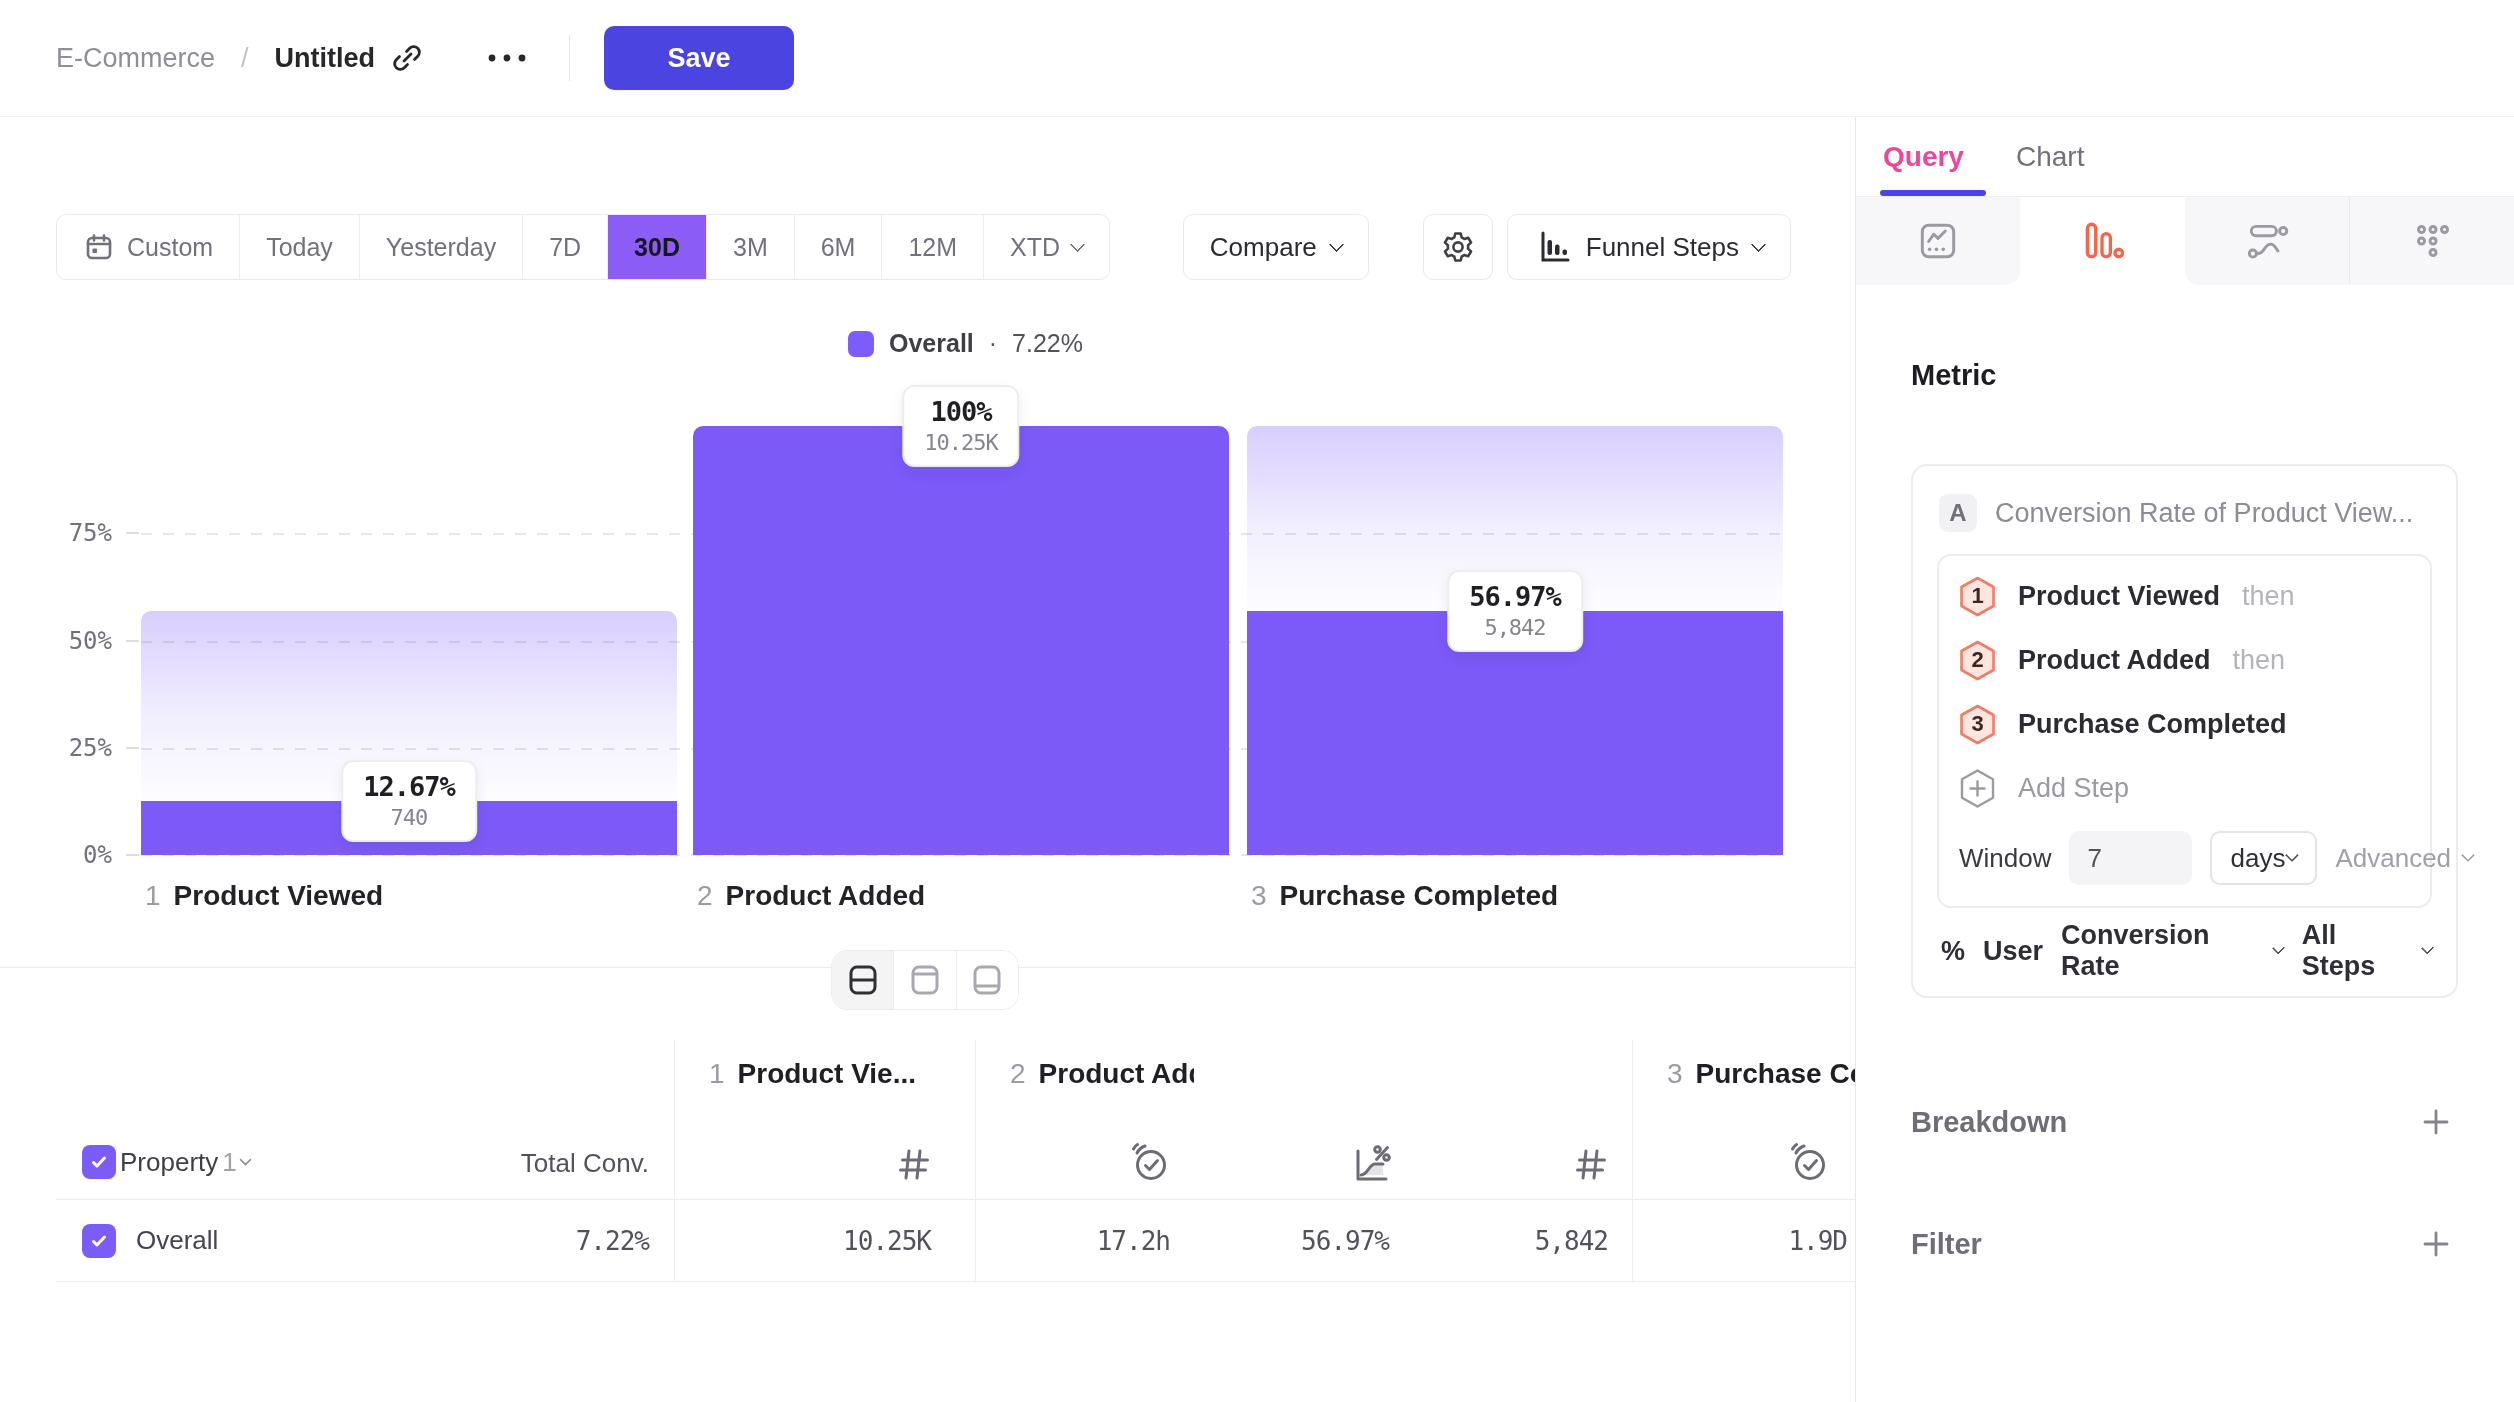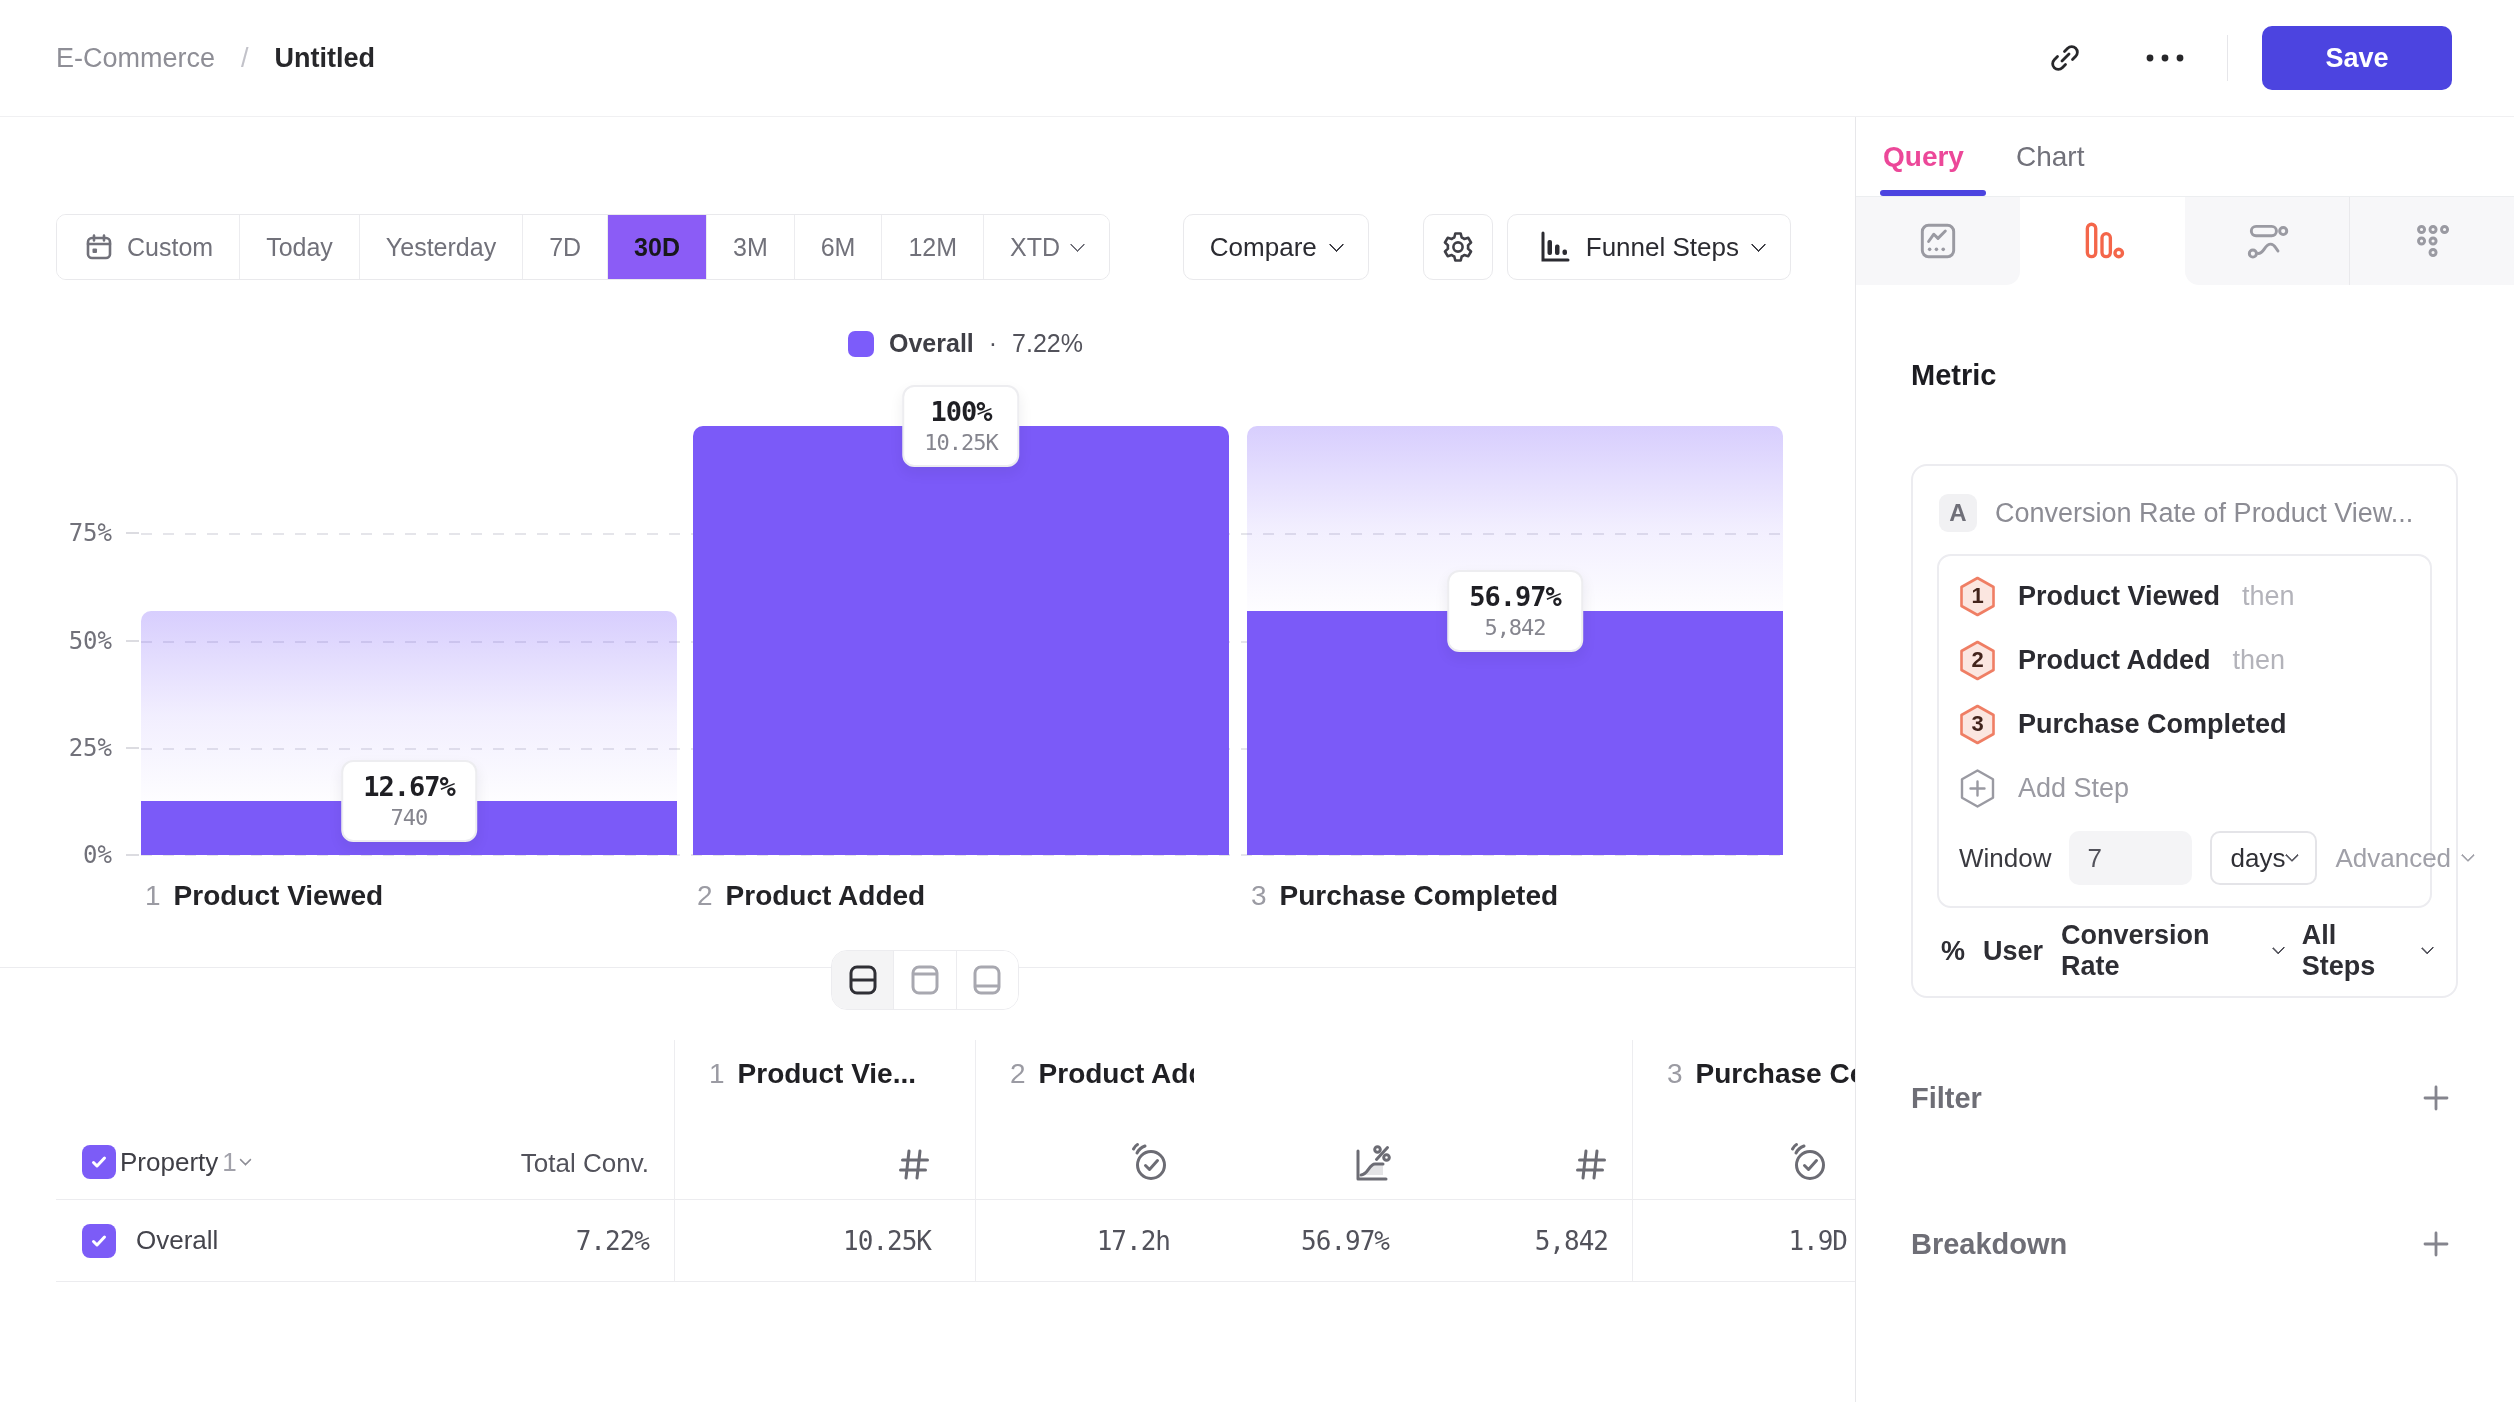--- a/index.html
+++ b/index.html
@@ -1,20 +1,20 @@
 <!DOCTYPE html>
 <html><head>
 <meta charset="utf-8">
 <style>
   * { margin:0; padding:0; box-sizing:border-box; }
   html,body { width:2514px; height:1402px; background:#fff; font-family:"Liberation Sans","DejaVu Sans",sans-serif; color:#27272a; }
   .app { position:relative; width:2514px; height:1402px; overflow:hidden; background:#fff; }
 
   
-  .hdr { position:absolute; left:0; top:0; width:2514px; height:117px; display:flex; align-items:center; justify-content:space-between; padding:0 62px 0 56px; border-bottom:1px solid #f0f0f2; background:#fff; }
+  .hdr { position:absolute; left:0; top:0; width:2514px; height:117px; display:flex; align-items:center; padding:0 62px 0 56px; border-bottom:1px solid #f0f0f2; background:#fff; }
   .crumb { display:flex; align-items:center; gap:26px; font-size:27px; }
   .crumb .parent { color:#8e8e96; font-weight:500; }
   .crumb .sep { color:#c2c2c9; }
   .crumb .title { color:#27272a; font-weight:600; }
   .hdr-actions { display:flex; align-items:center; }
   .icon-btn { width:64px; height:64px; display:flex; align-items:center; justify-content:center; border-radius:10px; cursor:pointer; }
   .hdr-divider { width:1px; height:46px; background:#e6e6ea; margin:0 34px 0 30px; }
   .save-btn { width:190px; height:64px; background:#4c44e0; color:#fff; border:none; border-radius:10px; font-size:27px; font-weight:600; font-family:inherit; cursor:pointer; }
 
   
@@ -553,31 +553,31 @@
             <span class="m">Conversion Rate</span>
             <span class="chev" style="border-color:#52525b;width:10px;height:10px;"></span>
           </span>
           <span class="grp">
             <span class="m">All Steps</span>
             <span class="chev" style="border-color:#52525b;width:10px;height:10px;"></span>
           </span>
         </div>
       </div>
 
+      <div class="sect-row breakdown">
+        <span class="sect-label">Breakdown</span>
+        <span class="plus-btn">
+          <svg width="32" height="32" viewBox="0 0 32 32" stroke="#85858e" stroke-width="2.8" stroke-linecap="round">
+              <path d="M16 5 v22 M5 16 h22"></path>
+            </svg>
+        </span>
+      </div>
       <div class="sect-row filter">
         <span class="sect-label">Filter</span>
         <span class="plus-btn">
           <svg width="32" height="32" viewBox="0 0 32 32" stroke="#85858e" stroke-width="2.8" stroke-linecap="round">
               <path d="M16 5 v22 M5 16 h22"></path>
             </svg>
         </span>
       </div>
-      <div class="sect-row breakdown">
-        <span class="sect-label">Breakdown</span>
-        <span class="plus-btn">
-          <svg width="32" height="32" viewBox="0 0 32 32" stroke="#85858e" stroke-width="2.8" stroke-linecap="round">
-              <path d="M16 5 v22 M5 16 h22"></path>
-            </svg>
-        </span>
-      </div>
     </div>
   </div>
 </div>
 
 </body></html>

